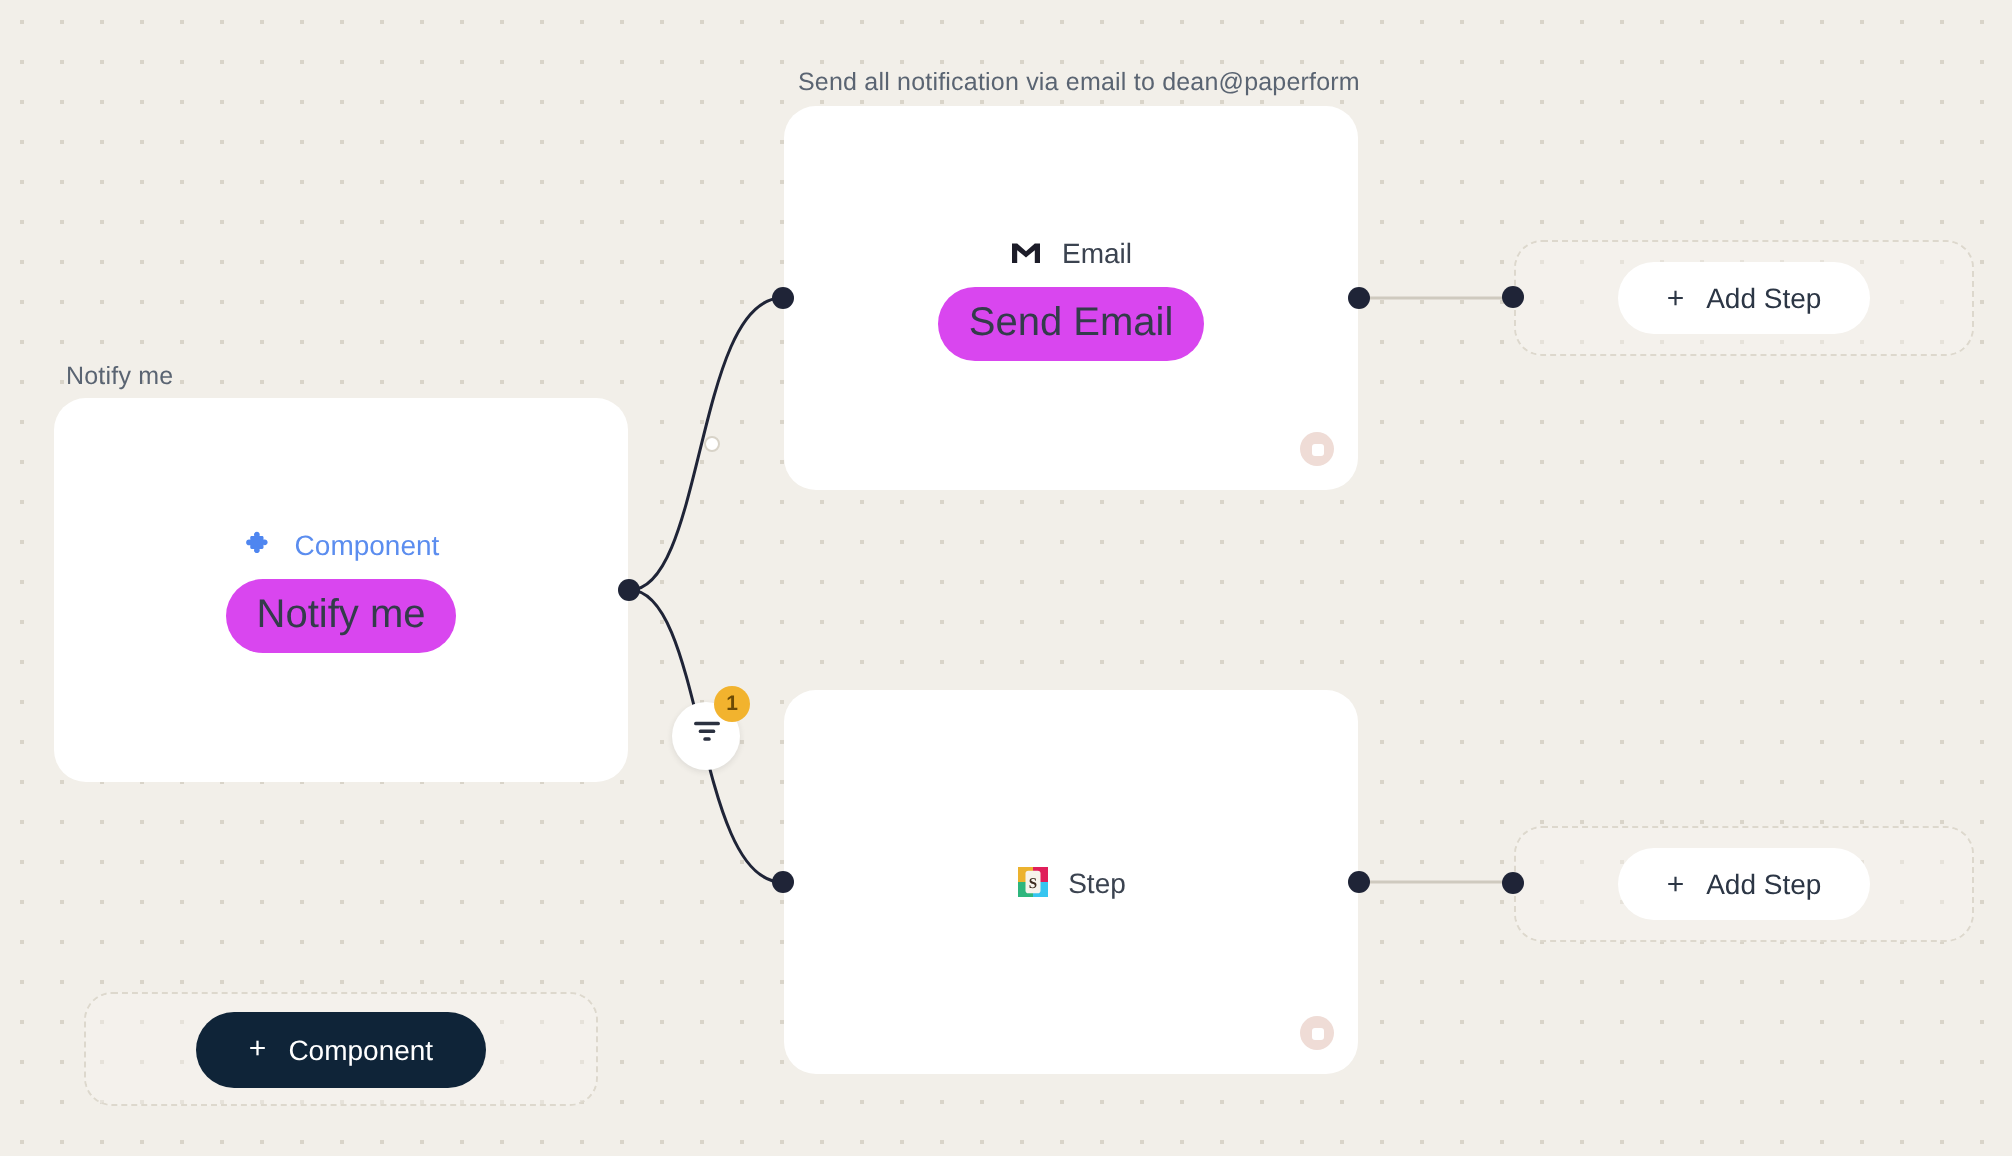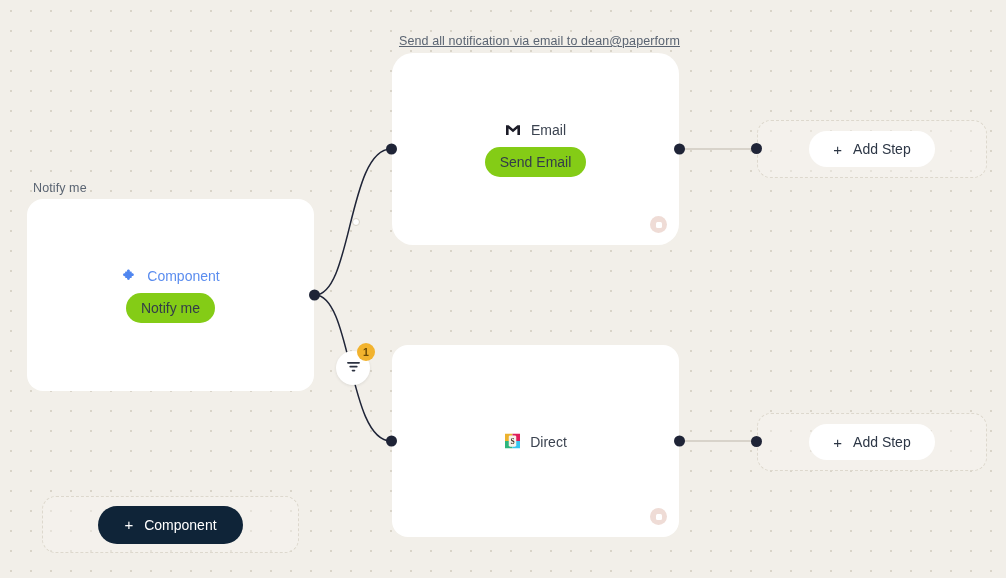--- a/index.html
+++ b/index.html
@@ -74,23 +74,23 @@
   .node-kind.component-kind { color: #5b8def; }
 
   .kind-icon {
     width: 17px; height: 17px;
     display: inline-flex;
     align-items: center;
     justify-content: center;
   }
 
   .action-pill {
-    background: #84cc16;
+    background: #d946ef;
     color: #333c4a;
-    font-size: 14px;
+    font-size: 20px;
     padding: 7px 15px;
     border-radius: 999px;
     white-space: nowrap;
   }
 
   .node-status {
     position: absolute;
     right: 12px;
     bottom: 12px;
     width: 17px; height: 17px;
@@ -211,23 +211,23 @@
             <path d="M10.3 2.2c-1.3 0-2.3 1-2.3 2.3 0 .4.1.7.3 1H6.1c-.6 0-1.1.5-1.1 1.1v2.1c-.3-.2-.6-.3-1-.3-1.3 0-2.3 1-2.3 2.3s1 2.3 2.3 2.3c.4 0 .7-.1 1-.3v2.1c0 .6.5 1.1 1.1 1.1h2.2c-.2.3-.3.6-.3 1 0 1.3 1 2.3 2.3 2.3s2.3-1 2.3-2.3c0-.4-.1-.7-.3-1h2.2c.6 0 1.1-.5 1.1-1.1v-2.2c.3.2.6.3 1 .3 1.3 0 2.3-1 2.3-2.3s-1-2.3-2.3-2.3c-.4 0-.7.1-1 .3V6.6c0-.6-.5-1.1-1.1-1.1h-2.2c.2-.3.3-.6.3-1 0-1.3-1-2.3-2.3-2.3z"></path>
           </svg>
         </span>
         <span>Component</span>
       </div>
       <div class="action-pill">Notify me</div>
     </div>
     <div class="handle" style="right:-6px; top:50%; transform:translateY(-50%);"></div>
   </div>
 
-  <div class="node-label" style="left:399px; top:34px; width:283px;text-decoration:underline;">Send all notification via email to dean@paperform</div>
-
-  <div class="node" style="left:392px; top:53px; width:287px; height:192px;border-radius:21px;">
+  <div class="node-label" style="left:399px; top:34px; width:283px;">Send all notification via email to dean@paperform</div>
+
+  <div class="node" style="left:392px; top:53px; width:287px; height:192px;">
     <div class="node-inner">
       <div class="node-kind">
         <span class="kind-icon">
           <svg width="14" height="12" viewBox="0 0 14 12">
             <path d="M0 1.2 L0 11 L2.6 11 L2.6 4.6 L7 8.2 L11.4 4.6 L11.4 11 L14 11 L14 1.2 L11.4 1.2 L7 5.1 L2.6 1.2 Z" fill="#1c1c28"></path>
           </svg>
         </span>
         <span>Email</span>
       </div>
       <div class="action-pill">Send Email</div>
@@ -246,21 +246,21 @@
         <span class="kind-icon">
           <svg width="15" height="15" viewBox="0 0 16 16">
             <rect x="0" y="0" width="8" height="8" fill="#ecb22e"></rect>
             <rect x="8" y="0" width="8" height="8" fill="#e01e5a"></rect>
             <rect x="0" y="8" width="8" height="8" fill="#2eb67d"></rect>
             <rect x="8" y="8" width="8" height="8" fill="#36c5f0"></rect>
             <rect x="4" y="2" width="8" height="12" rx="1.5" fill="#f7f3ec"></rect>
             <text x="8" y="11.2" font-size="8" font-family="Liberation Serif, serif" font-weight="bold" fill="#3d2b1f" text-anchor="middle">S</text>
           </svg>
         </span>
-        <span>Direct</span>
+        <span>Step</span>
       </div>
     </div>
     <div class="node-status">
         <i></i>
       </div>
     <div class="handle" style="left:-6px; top:50%; transform:translateY(-50%);"></div>
     <div class="handle" style="right:-6px; top:50%; transform:translateY(-50%);"></div>
   </div>
 
   <div class="handle mini" style="left:352px; top:218px;"></div>

